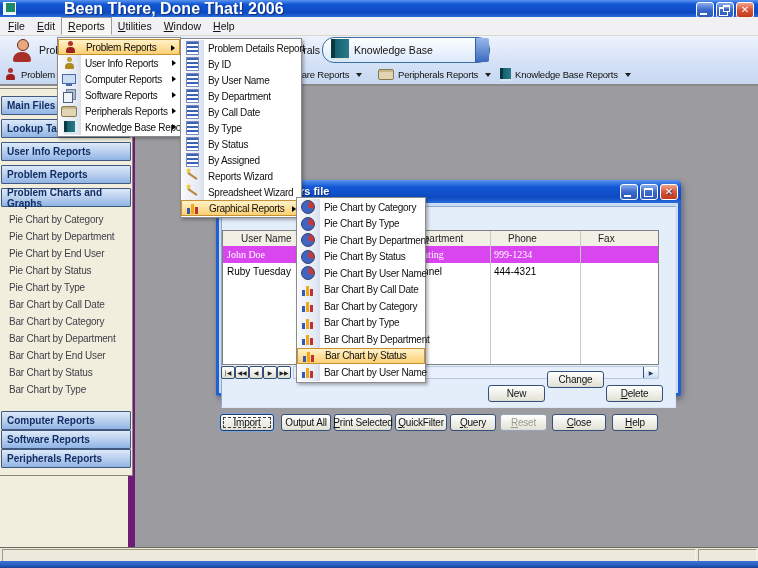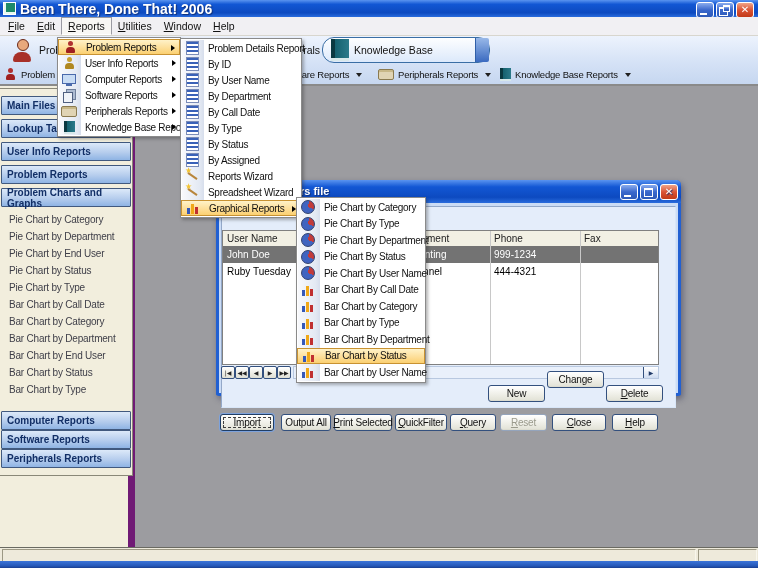--- a/index.html
+++ b/index.html
@@ -5,21 +5,21 @@
   html,body{margin:0;padding:0;}
   #screen{position:relative;width:758px;height:568px;overflow:hidden;
     font-family:"Liberation Sans","DejaVu Sans",sans-serif;font-size:10px;
     background:#9C9CA0;user-select:none;}
   
   .titlebar{position:absolute;left:0;top:0;width:758px;height:17px;
     background:linear-gradient(180deg,#5A94F0 0%,#1257D4 25%,#0D4AC0 75%,#2A6CDD 100%);
     display:flex;align-items:center;color:#fff;}
   .appicon{width:11px;height:11px;margin:0 4px 0 3px;background:#1E8A6A;border:1px solid #fff;
     box-shadow:inset 2px -2px 0 #E8F8F0;}
-  .titlebar .t{font-size:14px;font-weight:bold;text-shadow:1px 1px 1px #103078;}
+  .titlebar .t{font-size:16px;font-weight:bold;text-shadow:1px 1px 1px #103078;margin-left:44px;}
   .wbtns{position:absolute;right:4px;top:2px;display:flex;gap:2px;}
   .wbtn{width:16px;height:14px;border:1px solid #fff;border-radius:3px;position:relative;
     background:linear-gradient(180deg,#8AACEE 0%,#3A68CC 50%,#2E5AB8 100%);}
   .wbtn.close{background:linear-gradient(180deg,#F0A488,#DA5436 50%,#C23A18);}
   .g-min{position:absolute;left:3px;bottom:2px;width:7px;height:2px;background:#fff;}
   .g-box{position:absolute;left:3px;top:3px;width:7px;height:6px;border:1px solid #fff;border-top-width:2px;}
   .g-box2{position:absolute;left:6px;top:2px;width:5px;height:4px;border:1px solid #fff;border-top-width:2px;background:inherit;}
   .g-x{position:absolute;left:0;top:0;width:100%;height:100%;color:#fff;font-size:10px;font-weight:bold;
     display:flex;align-items:center;justify-content:center;line-height:1;}
   
@@ -106,23 +106,23 @@
   .dlg-btns{position:absolute;right:3px;top:4px;display:flex;gap:2px;}
   .dwbtn{width:16px;height:14px;border:1px solid #fff;border-radius:3px;position:relative;
     background:linear-gradient(180deg,#8AACEE 0%,#3A68CC 50%,#2E5AB8 100%);}
   .dwbtn.close{background:linear-gradient(180deg,#F0A488,#DA5436 50%,#C23A18);}
   .dlg-panel{position:absolute;left:2px;top:26px;width:455px;height:202px;box-sizing:border-box;
     background:#E4EDFA;border:1px solid;border-color:#93A8C8 #D8E6F8 #D8E6F8 #93A8C8;}
   .grid{position:absolute;left:3px;top:50px;width:437px;height:135px;background:#fff;
     border:1px solid #808080;box-sizing:border-box;}
   .gline{position:absolute;top:0;bottom:0;width:1px;background:#C8C8C8;z-index:1;}
   .ghead{position:absolute;left:0;top:0;right:0;height:15px;background:#F2F0E4;border-bottom:1px solid #A0A094;}
-  .gh{position:absolute;top:0;height:15px;line-height:15px;font-size:10px;color:#222;padding-left:4px;}
+  .gh{position:absolute;top:0;height:15px;line-height:15px;font-size:10px;color:#222;padding-left:18px;}
   .grow{position:absolute;left:0;right:0;height:17px;}
-  .grow.sel{background:#737373;color:#fff;}
+  .grow.sel{background:#d946ef;color:#fff;font-family:Liberation Serif, serif;}
   .gc{position:absolute;top:0;height:17px;line-height:17px;font-size:10px;padding-left:4px;z-index:2;white-space:nowrap;}
   .navbtn{position:absolute;width:14px;height:13px;box-sizing:border-box;border:1px solid #33507E;border-radius:2px;
     background:linear-gradient(180deg,#FFFFFF,#EFEFE8 50%,#DFDFD4);font-family:"DejaVu Sans",sans-serif;
     font-size:6px;display:flex;align-items:center;justify-content:center;color:#222;}
   .hscroll{position:absolute;left:74px;top:186px;width:366px;height:13px;background:#E9F0FB;
     border:1px solid #B8C8E0;box-sizing:border-box;}
   .hscroll .sarr{position:absolute;right:0;top:0;width:14px;height:11px;border-left:1px solid #33507E;
     background:linear-gradient(180deg,#FFFFFF,#E8EEF8 50%,#CFDCF0);font-size:6px;font-family:"DejaVu Sans",sans-serif;
     display:flex;align-items:center;justify-content:center;color:#203A68;}
   .xpbtn{position:absolute;height:17px;box-sizing:border-box;border:1px solid #33507E;border-radius:3px;

